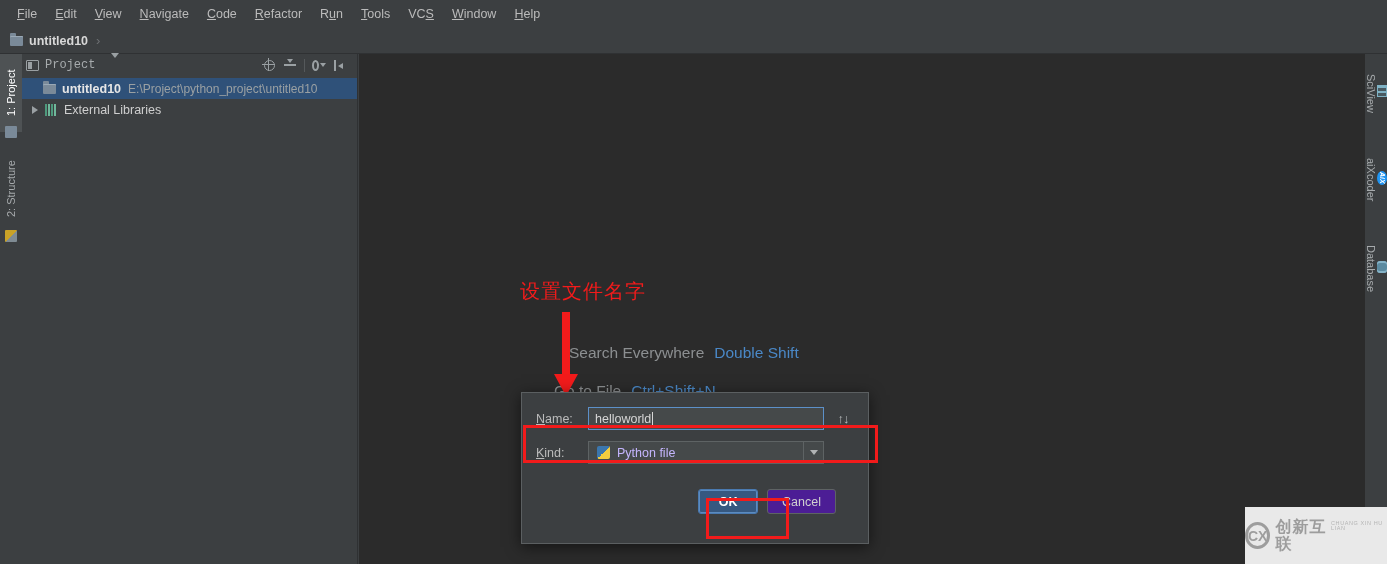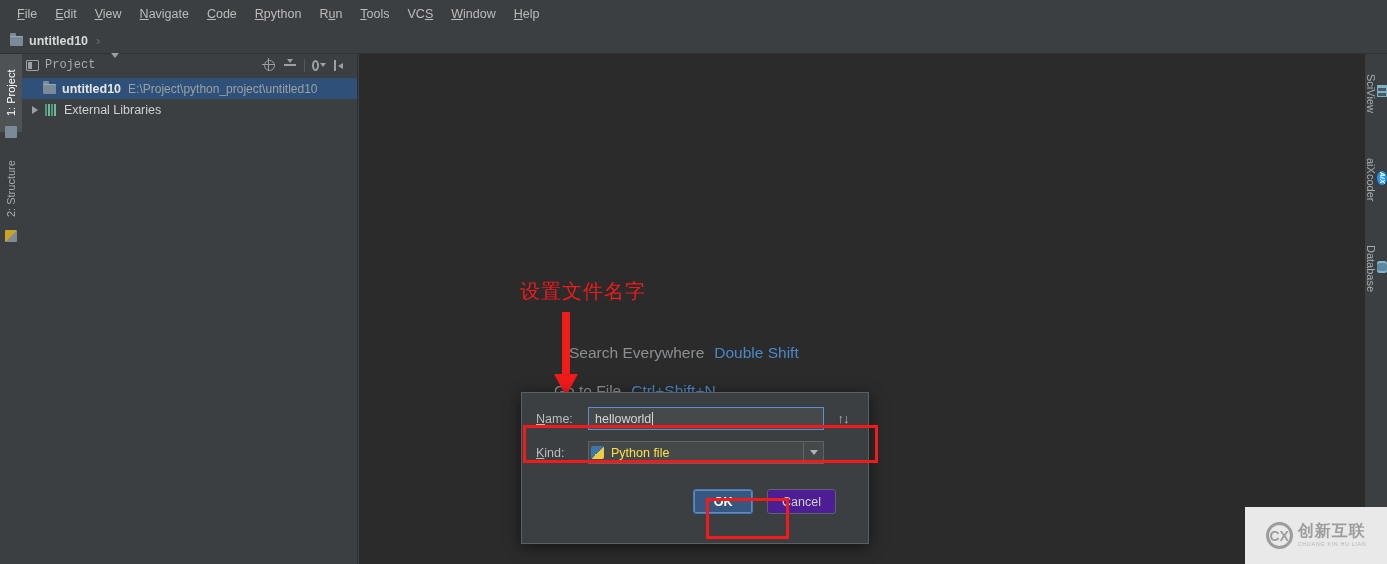--- a/index.html
+++ b/index.html
@@ -278,34 +278,34 @@
     display:flex;align-items:center;padding:0 6px;color:#d6d6d6;font-size:12.5px;position:relative;
   }
   .caret{
     display:inline-block;width:1px;height:14px;background:#d6d6d6;margin-left:1px;
   }
   .hist-arrows{
     width:22px;text-align:center;color:#b9bcbd;font-size:13px;margin-left:8px;letter-spacing:-1px;
   }
   .combo{
     flex:1;height:23px;background:#45494a;border:1px solid #5e6364;box-sizing:border-box;
-    display:flex;align-items:center;padding-left:2px;color:#fde047;font-size:12.5px;
+    display:flex;align-items:center;padding-left:8px;color:#c4b5fd;font-size:12.5px;
   }
   .py-ico{
     width:13px;height:13px;border-radius:2px;position:relative;overflow:hidden;
     background:linear-gradient(135deg,#3b76ad 0 50%,#f2cc3f 50% 100%);
   }
   .combo-text{margin-left:7px;}
   .combo-arrow{
     margin-left:auto;width:19px;height:21px;border-left:1px solid #5e6364;
     display:flex;align-items:center;justify-content:center;
   }
   .spacer-right{width:30px;}
   .btn-row{
-    display:flex;justify-content:flex-end;align-items:center;gap:14px;
+    display:flex;justify-content:flex-end;align-items:center;gap:9px;
     padding:14px 18px 0 0;box-sizing:border-box;
   }
   .btn{
     min-width:60px;height:25px;border-radius:3px;display:flex;align-items:center;justify-content:center;
     font-size:12.5px;box-sizing:border-box;padding:0 14px;
   }
   .btn-ok{
     background:#365880;border:1px solid #4a7ab0;color:#ffffff;font-weight:bold;
     box-shadow:0 0 0 1px #5b8bc0 inset;
   }
@@ -316,41 +316,41 @@
   
   .watermark{
     position:absolute;right:0;bottom:0;width:142px;height:57px;
     background:#e9e9e9;display:flex;align-items:center;justify-content:center;gap:5px;
   }
   .wm-logo{
     width:27px;height:27px;border-radius:50%;border:3px solid #9d9d9d;
     display:flex;align-items:center;justify-content:center;color:#9d9d9d;
     font-size:14px;font-weight:bold;box-sizing:border-box;
   }
-  .wm-text{display:flex;flex-direction:column;line-height:1.05;}
+  .wm-text{display:flex;flex-direction:row;line-height:1.05;}
   .wm-cn{color:#9d9d9d;font-size:16px;font-weight:bold;
      font-family:"DejaVu Sans","Liberation Sans",sans-serif;letter-spacing:1px;}
   .wm-en{color:#b5b5b5;font-size:5.5px;letter-spacing:.6px;margin-top:2px;}
 
   .status-left{
     position:absolute;left:0;bottom:0;width:22px;height:26px;background:#3c3f41;
   }
 </style>
 </head>
 <body>
 
 <div class="app">
 
   <div class="menubar">
     <div class="menu-item"><span class="mn">F</span><span>ile</span></div>
     <div class="menu-item"><span class="mn">E</span><span>dit</span></div>
     <div class="menu-item"><span class="mn">V</span><span>iew</span></div>
     <div class="menu-item"><span class="mn">N</span><span>avigate</span></div>
     <div class="menu-item"><span class="mn">C</span><span>ode</span></div>
-    <div class="menu-item"><span class="mn">R</span><span>python</span></div>
+    <div class="menu-item"><span class="mn">R</span><span>efactor</span></div>
     <div class="menu-item"><span>R</span><span class="mn">u</span><span>n</span></div>
     <div class="menu-item"><span class="mn">T</span><span>ools</span></div>
     <div class="menu-item"><span>VC</span><span class="mn">S</span></div>
     <div class="menu-item"><span class="mn">W</span><span>indow</span></div>
     <div class="menu-item"><span class="mn">H</span><span>elp</span></div>
   </div>
 
   <div class="navbar">
     <div class="crumb">
       <div class="folder-ico"></div>

